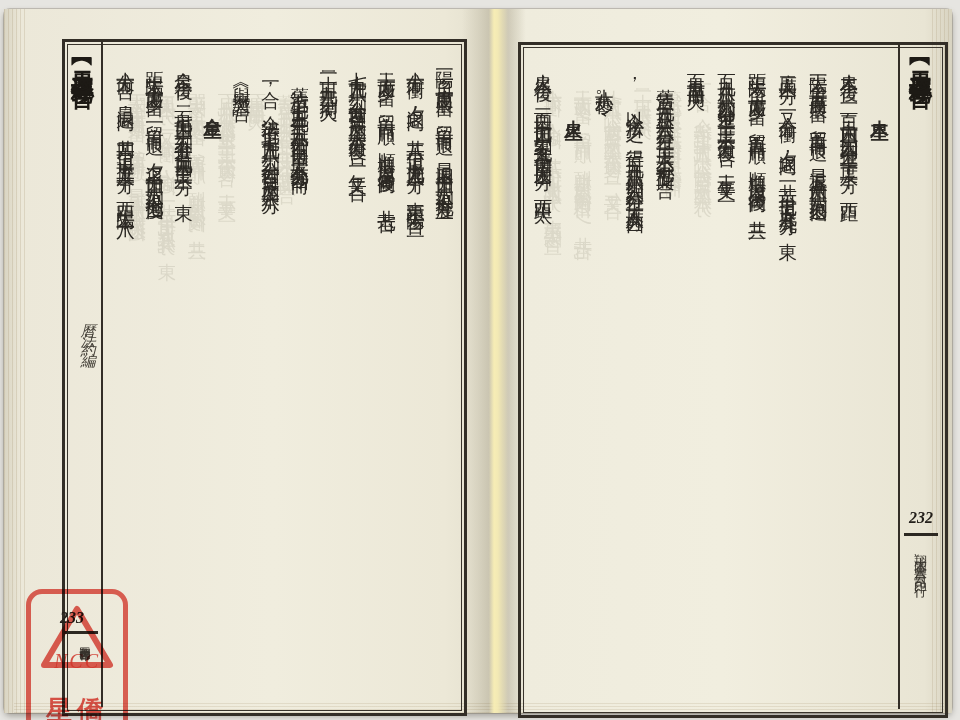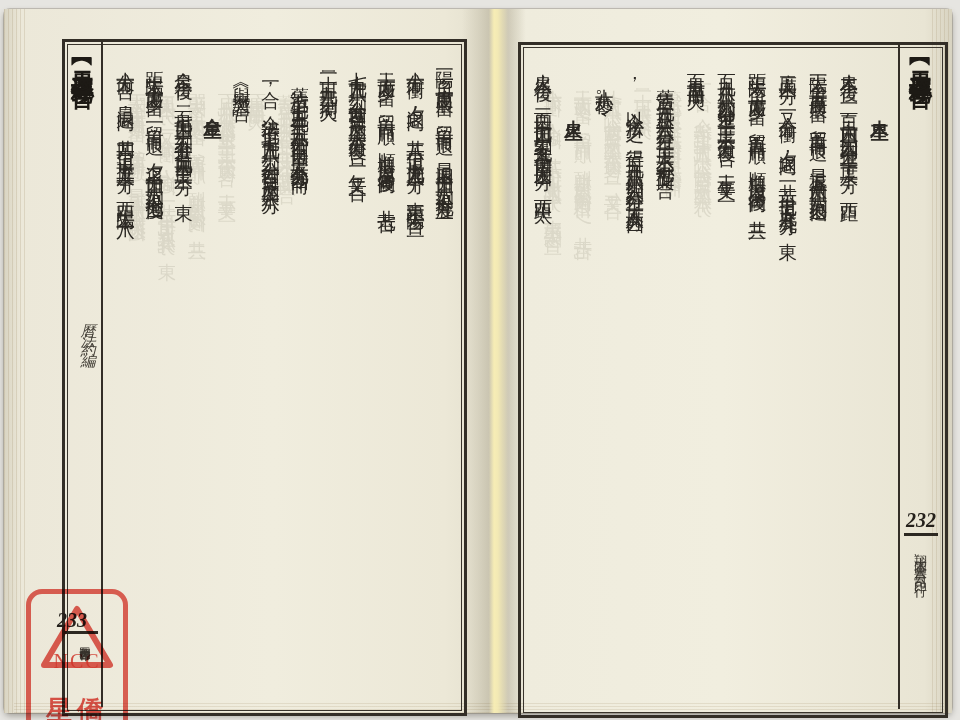--- a/index.html
+++ b/index.html
@@ -52,35 +52,35 @@
   .g-left{left:118px;top:70px;width:320px;height:610px;}
   .g-right{left:534px;top:66px;width:330px;height:615px;}
   
   .book-title{position:absolute;font-family:"Liberation Sans","DejaVu Sans",sans-serif;
     font-weight:900;font-size:23px;letter-spacing:3px;color:#1d1a15;}
   .bt-left{left:61px;top:40px;height:270px;width:34px;}
   .bt-right{left:899px;top:40px;height:270px;width:34px;}
   .chapter{position:absolute;left:65px;top:302px;height:130px;width:28px;
     font-size:15px;letter-spacing:10px;color:#46423a;font-style:italic;}
   .pageno{position:absolute;width:40px;text-align:center;font-style:italic;
-    font-weight:700;font-size:20px;color:#24201b;font-family:"Liberation Serif",serif;}
+    font-weight:700;font-size:16px;color:#24201b;font-family:"Liberation Serif",serif;}
   .pn-left{left:48px;top:600px;}
   .pn-right{left:897px;top:500px;}
   .pagebar{position:absolute;height:3px;background:#2c2822;}
   .pb-left{left:60px;top:622px;width:34px;}
   .pb-right{left:900px;top:524px;width:34px;}
   .publisher{position:absolute;color:#37332c;}
   .pub-left{left:73px;top:629px;height:90px;width:15px;font-size:11px;letter-spacing:.5px;}
   .pub-right{left:907px;top:534px;height:160px;width:18px;font-size:13px;letter-spacing:4.5px;}
   
   .stamp{position:absolute;left:22px;top:580px;width:92px;height:138px;z-index:6;
     border:5px solid rgba(224,58,48,.78);border-radius:16px;mix-blend-mode:multiply;}
   .stamp svg{position:absolute;left:8px;top:10px;}
   .stamp-ncc{position:absolute;left:0;top:56px;width:100%;text-align:center;
-    font-size:20px;letter-spacing:2px;color:rgba(224,58,48,.85);
+    font-style:italic;font-size:20px;letter-spacing:2px;color:rgba(224,58,48,.85);
     font-family:"Liberation Serif",serif;}
   .stamp-name{position:absolute;left:0;bottom:4px;width:100%;text-align:center;
     font-weight:700;font-size:26px;letter-spacing:5px;color:rgba(224,58,48,.85);}
 </style>
 </head>
 <body>
 
 <div class="book">
 
   <div class="page page-left">

